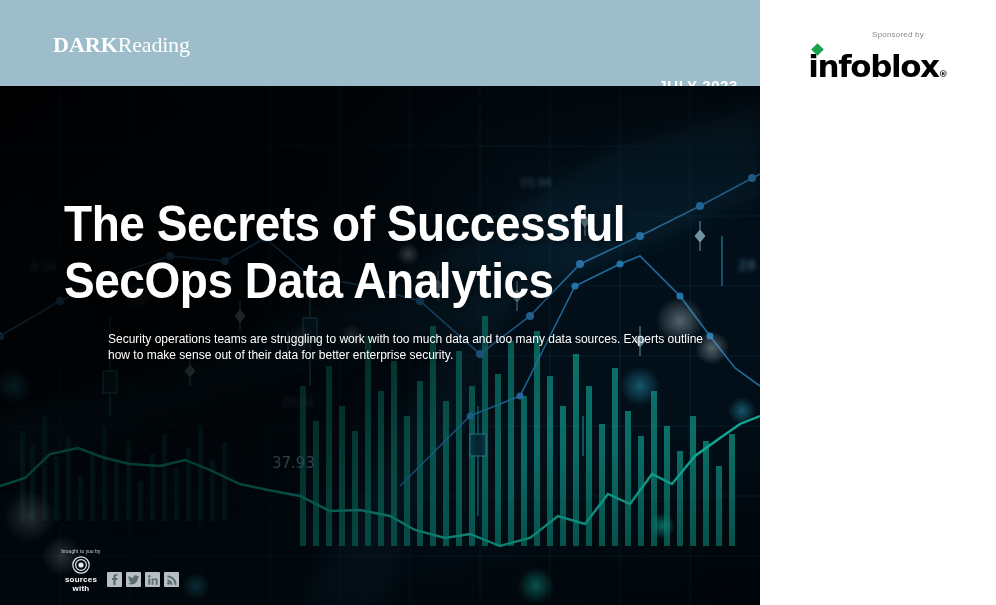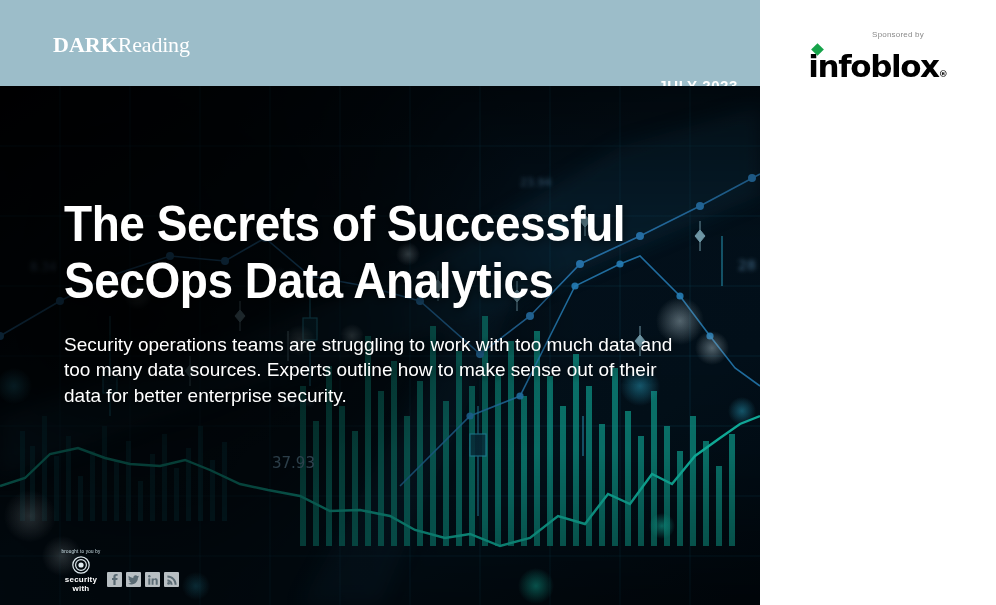--- a/index.html
+++ b/index.html
@@ -31,22 +31,22 @@
     background:
       radial-gradient(ellipse 560px 420px at 18% 45%, rgba(0,0,0,0.88) 0%, rgba(0,0,0,0.55) 45%, rgba(0,0,0,0) 78%),
       linear-gradient(to bottom, rgba(0,0,0,0.55) 0%, rgba(0,0,0,0.12) 30%, rgba(0,0,0,0.15) 70%, rgba(0,0,0,0.5) 100%);
     pointer-events:none; }
 
   #hero-copy { position:absolute; left:64px; top:110px; width:630px; }
   #hero-title { font-family:"Liberation Sans Narrow","Liberation Sans", sans-serif;
     font-weight:bold; font-size:50px; line-height:1.14; color:#ffffff;
     letter-spacing:-0.5px; transform:scaleX(0.92); transform-origin:left top;
     text-shadow:0 2px 10px rgba(0,0,0,0.65); }
-  #hero-deck { margin-top:22px; font-size:19px; line-height:1.33; color:#ffffff;
-    width:610px; text-shadow:0 1px 6px rgba(0,0,0,0.75); }
+  #hero-deck { margin-top:22px; font-size:12px; line-height:1.33; color:#ffffff;
+    width:610px; text-shadow:0 1px 6px rgba(0,0,0,0.75);margin-left:44px; }
 
   
   #informa { position:absolute; left:53px; bottom:12px; width:56px; text-align:center; }
   #informa-kicker { font-size:3.6px; color:#cfe3ea; letter-spacing:0.2px; margin-bottom:2px;
     transform:scale(1.25); transform-origin:center bottom; }
   #informa-mark { width:18px; height:18px; margin:0 auto 2px; position:relative; }
   #informa-name { font-size:8px; font-weight:bold; color:#ffffff; line-height:1.05;
     letter-spacing:0.2px; }
 
   #social { position:absolute; left:107px; bottom:18px; display:flex; gap:4px; }
@@ -302,21 +302,21 @@
       <div id="informa">
         <div id="informa-kicker">brought to you by</div>
         <div id="informa-mark">
           <svg width="18" height="18" viewBox="0 0 18 18" aria-hidden="true">
             <circle cx="9" cy="9" r="8.2" fill="none" stroke="#dfeaef" stroke-width="1.2"></circle>
             <circle cx="9" cy="9" r="5.4" fill="none" stroke="#dfeaef" stroke-width="1.2"></circle>
             <circle cx="9" cy="9" r="2.6" fill="#dfeaef"></circle>
           </svg>
         </div>
         <div id="informa-name">
-          <span>security</span><br>
+          <span>sources</span><br>
           <span>with</span>
         </div>
       </div>
 
       <div id="social">
         <div class="social-btn">
           <svg width="9" height="11" viewBox="0 0 9 11" aria-hidden="true">
             <path d="M5.6 11V6h1.7l.3-2H5.6V2.8c0-.6.2-1 1-1h1V0H6.1C4.3 0 3.4 1 3.4 2.6V4H2v2h1.4v5z" fill="#5a6b74"></path>
           </svg>
         </div>

